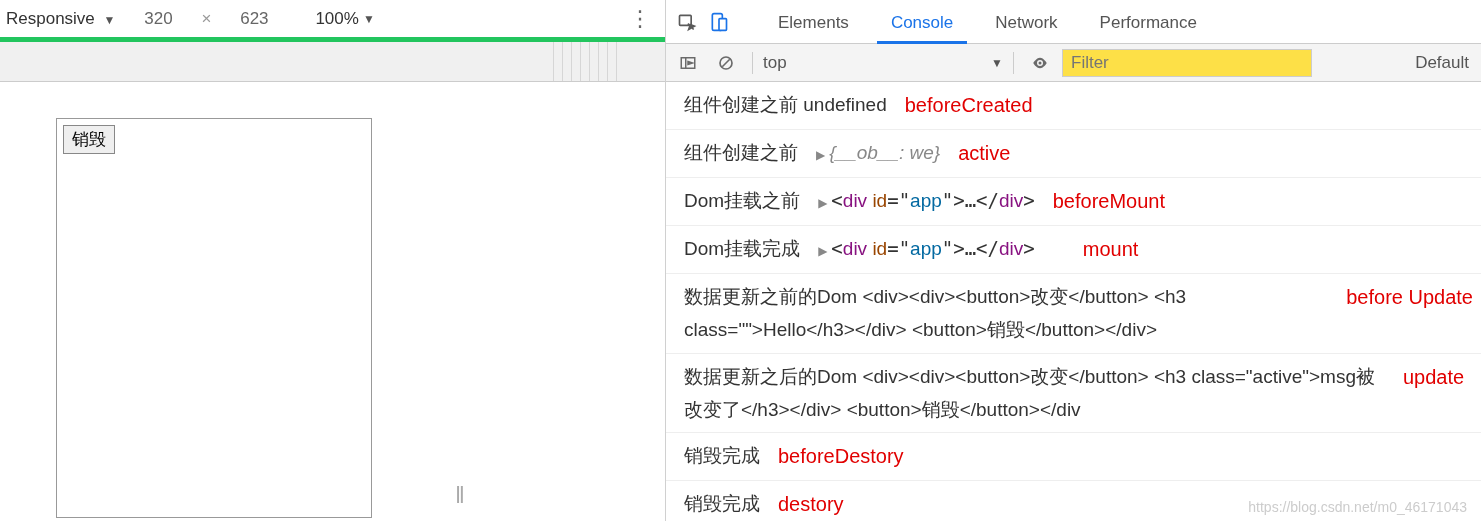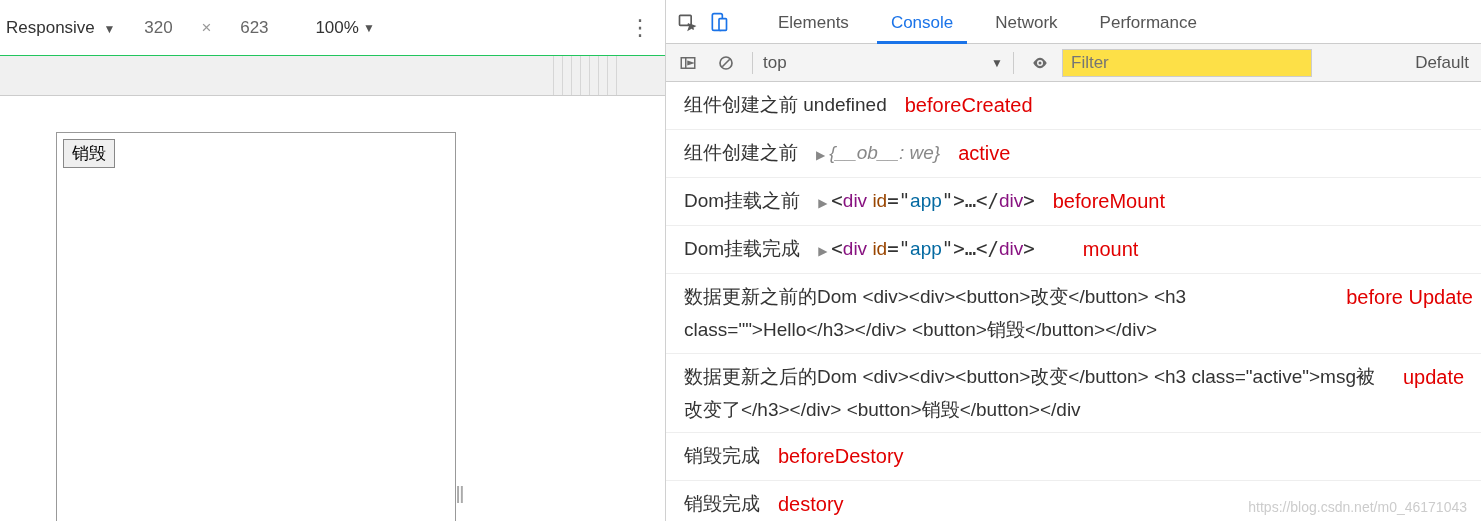--- a/index.html
+++ b/index.html
@@ -1,28 +1,28 @@
 <!DOCTYPE html>
 <html><head>
   <meta charset="utf-8">
   <style>
     * { margin: 0; padding: 0; box-sizing: border-box; font-family: "Segoe UI", "Microsoft YaHei", sans-serif; }
     body { width: 1481px; height: 521px; overflow: hidden; background: #fff; color: #333; font-size: 17px; display: flex; }
     .left-panel { width: 666px; height: 100%; display: flex; flex-direction: column; border-right: 1px solid #d0d0d0; }
-    .lp-toolbar { height: 56px; background: #fff; display: flex; align-items: center; padding: 0 6px; gap: 10px; border-bottom: 1px solid #22c55e; }
+    .lp-toolbar { height: 42px; background: #fff; display: flex; align-items: center; padding: 0 6px; gap: 10px; border-bottom: 5px solid #22c55e; }
     .resp-label { color: #333; cursor: default; }
     .tri { font-size: 12px; color: #555; margin-left: 4px; }
     .dim-input { width: 66px; height: 26px; text-align: center; border: 1px solid transparent; background: #fff; color: #666; font-size: 17px; }
     .dim-x { color: #999; }
     .zoom { color: #333; margin-left: 18px; display: flex; align-items: center; }
     .dots { margin-left: auto; color: #666; font-size: 22px; cursor: pointer; padding: 0 10px; letter-spacing: -2px; }
     .lp-ruler { height: 40px; background: #f0f0f0; position: relative; border-bottom: 1px solid #ccc; }
     .lp-ruler::after { content: ""; position: absolute; right: 40px; top: 0; bottom: 0; width: 80px; background: repeating-linear-gradient(to right, #f0f0f0 0 8px, #d6d6d6 8px 9px); }
     .lp-stage { flex: 1; background: #fff; position: relative; }
-    .device-frame { position: absolute; left: 56px; top: 36px; width: 400px; height: 400px; border: 1px solid #999; background: #fff; padding: 6px; }
+    .device-frame { position: absolute; left: 56px; top: 36px; width: 316px; height: 400px; border: 1px solid #999; background: #fff; padding: 6px; }
     .btn { display: inline-block; border: 1px solid #888; background: #efefef; padding: 2px 8px; font-size: 17px; cursor: pointer; }
     .scroll-handle { position: absolute; right: 200px; bottom: 12px; color: #aaa; font-size: 24px; }
     .right-panel { flex: 1; display: flex; flex-direction: column; }
     .dev-tabs { height: 44px; display: flex; align-items: flex-end; border-bottom: 1px solid #ccc; padding: 0 0 0 6px; gap: 2px; }
     .dev-icon { width: 30px; height: 30px; display: flex; align-items: center; justify-content: center; color: #5a5a5a; cursor: pointer; margin-bottom: 6px; }
     .dev-icon svg { width: 20px; height: 20px; }
     .dev-icon.blue { color: #1a73e8; }
     .tab { padding: 10px 20px 10px; color: #555; cursor: pointer; position: relative; }
     .tab.active { color: #1a73e8; }
     .tab.active::after { content: ""; position: absolute; left: 6px; right: 6px; bottom: -1px; height: 3px; background: #1a73e8; }

